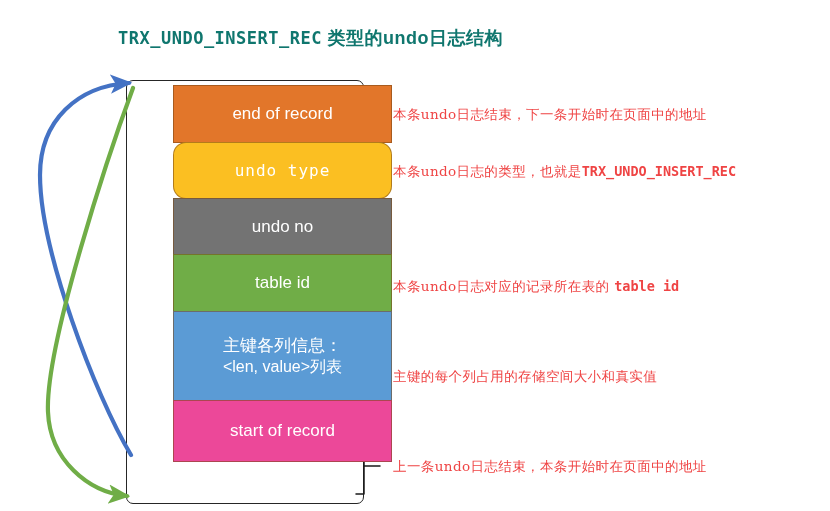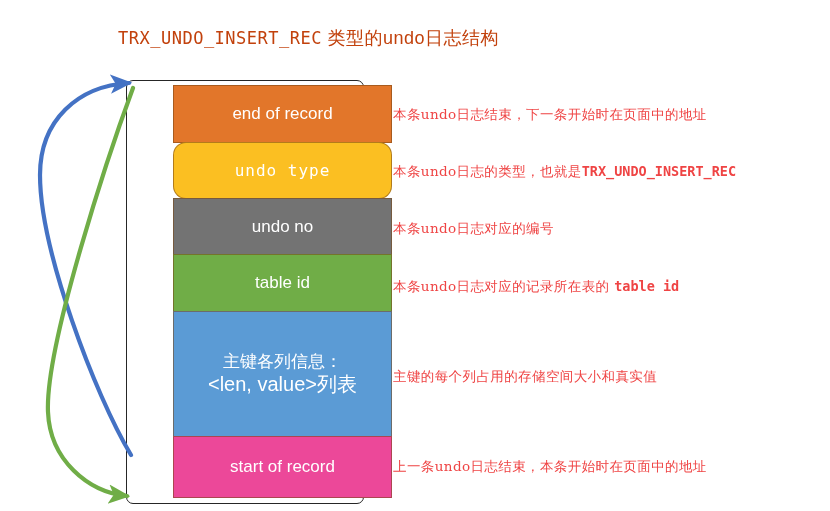--- a/index.html
+++ b/index.html
@@ -10,22 +10,22 @@
     overflow:hidden;
     position:relative;
   }
   #stage{position:absolute;left:0;top:0;width:830px;height:511px;}
 
   
   .title{
     position:absolute;
     left:118px;top:26px;
     font-size:18px;
-    font-weight:normal;
-    color:#c2410c;
+    font-weight:bold;
+    color:#0f766e;
     letter-spacing:.5px;
     white-space:nowrap;
   }
   .title .mono{font-family:"DejaVu Sans Mono","Liberation Mono",monospace;font-size:17px;}
 
   
   .frame{
     position:absolute;
     left:126px;top:80px;
     width:238px;height:424px;
@@ -50,21 +50,21 @@
     justify-content:center;
     text-align:center;
     color:#ffffff;
     font-size:17px;
     line-height:1.25;
     margin-top:-1px;
   }
   .field:first-child{margin-top:0;}
   .field .mono{font-family:"DejaVu Sans Mono","Liberation Mono",monospace;font-size:16px;letter-spacing:1px;}
   .field .cjk{font-size:17px;}
-  .field .small{font-size:20px;}
+  .field .small{font-size:16px;}
 
   
   .braces{position:absolute;left:0;top:0;width:830px;height:511px;pointer-events:none;z-index:3;}
 
   
   .annot{
     position:absolute;
     left:393px;
     font-size:13.5px;
     color:#ef4444;
@@ -99,21 +99,21 @@
     </div>
     <div class="field" style="height:57px;background:#fbbf22;border-radius:13px;">
       <span class="mono">undo  type</span>
     </div>
     <div class="field" style="height:57px;background:#737373;">
       <span>undo no</span>
     </div>
     <div class="field" style="height:58px;background:#70ad47;">
       <span>table id</span>
     </div>
-    <div class="field" style="height:126px;background:#5b9bd5;flex-direction:column;">
+    <div class="field" style="height:90px;background:#5b9bd5;flex-direction:column;">
       <span class="cjk">主键各列信息：</span>
       <span class="small">&lt;len, value&gt;列表</span>
     </div>
     <div class="field" style="height:62px;background:#ec4899;">
       <span>start of record</span>
     </div>
   </div>
 
   <svg class="braces" viewBox="0 0 830 511">
     <g stroke="#1a1a1a" stroke-width="1.5" fill="none" stroke-linecap="round">
@@ -133,23 +133,20 @@
   </svg>
 
   <div class="annot" style="top:106px;">
     <span>本条undo日志结束，下一条开始时在页面中的地址</span>
   </div>
 
   <div class="annot" style="top:163px;">
     <span>本条undo日志的类型，也就是</span><span class="mono">TRX_UNDO_INSERT_REC</span>
   </div>
 
-  <div class="annot" style="top:220px;">
-    <span>本条undo日志对应的编号</span>
-  </div>
 
   <div class="annot" style="top:278px;">
     <span>本条undo日志对应的记录所在表的 </span><span class="mono">table id</span>
   </div>
 
   <div class="annot" style="top:368px;">
     <span>主键的每个列占用的存储空间大小和真实值</span>
   </div>
 
   <div class="annot" style="top:458px;">

